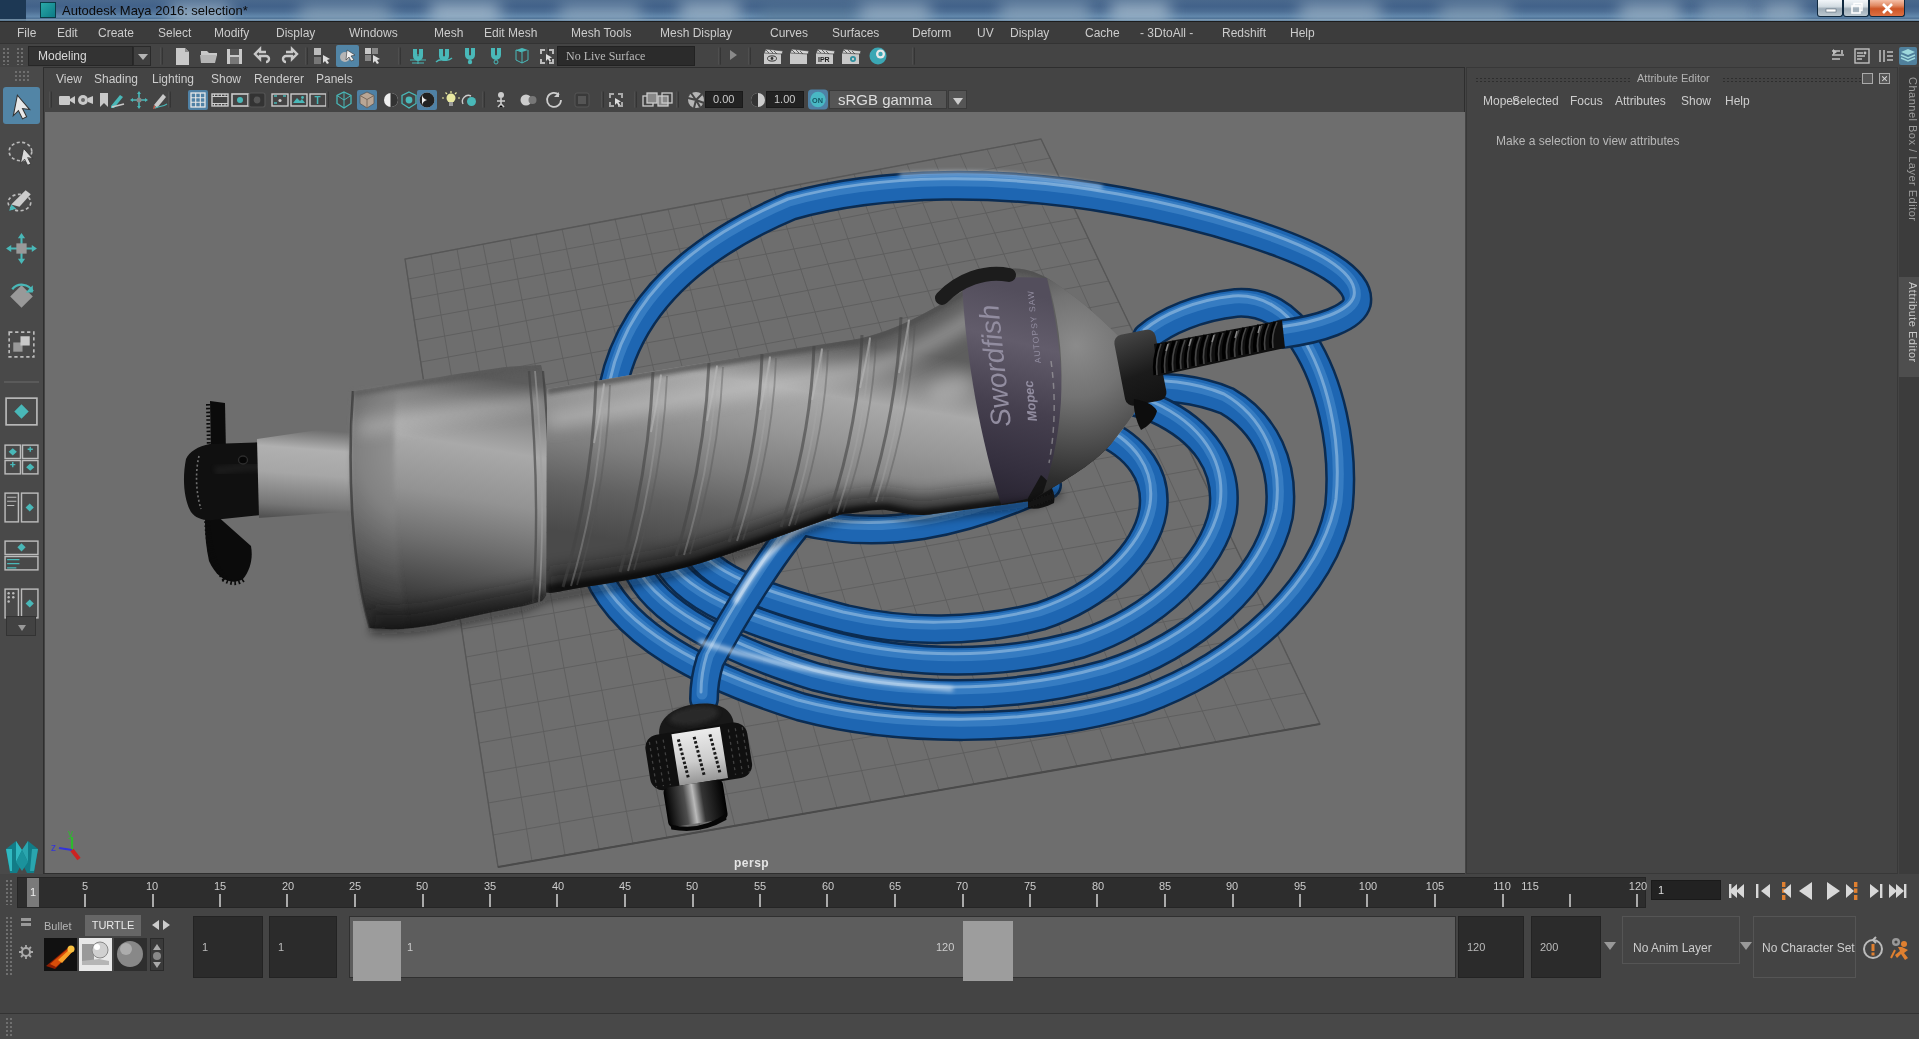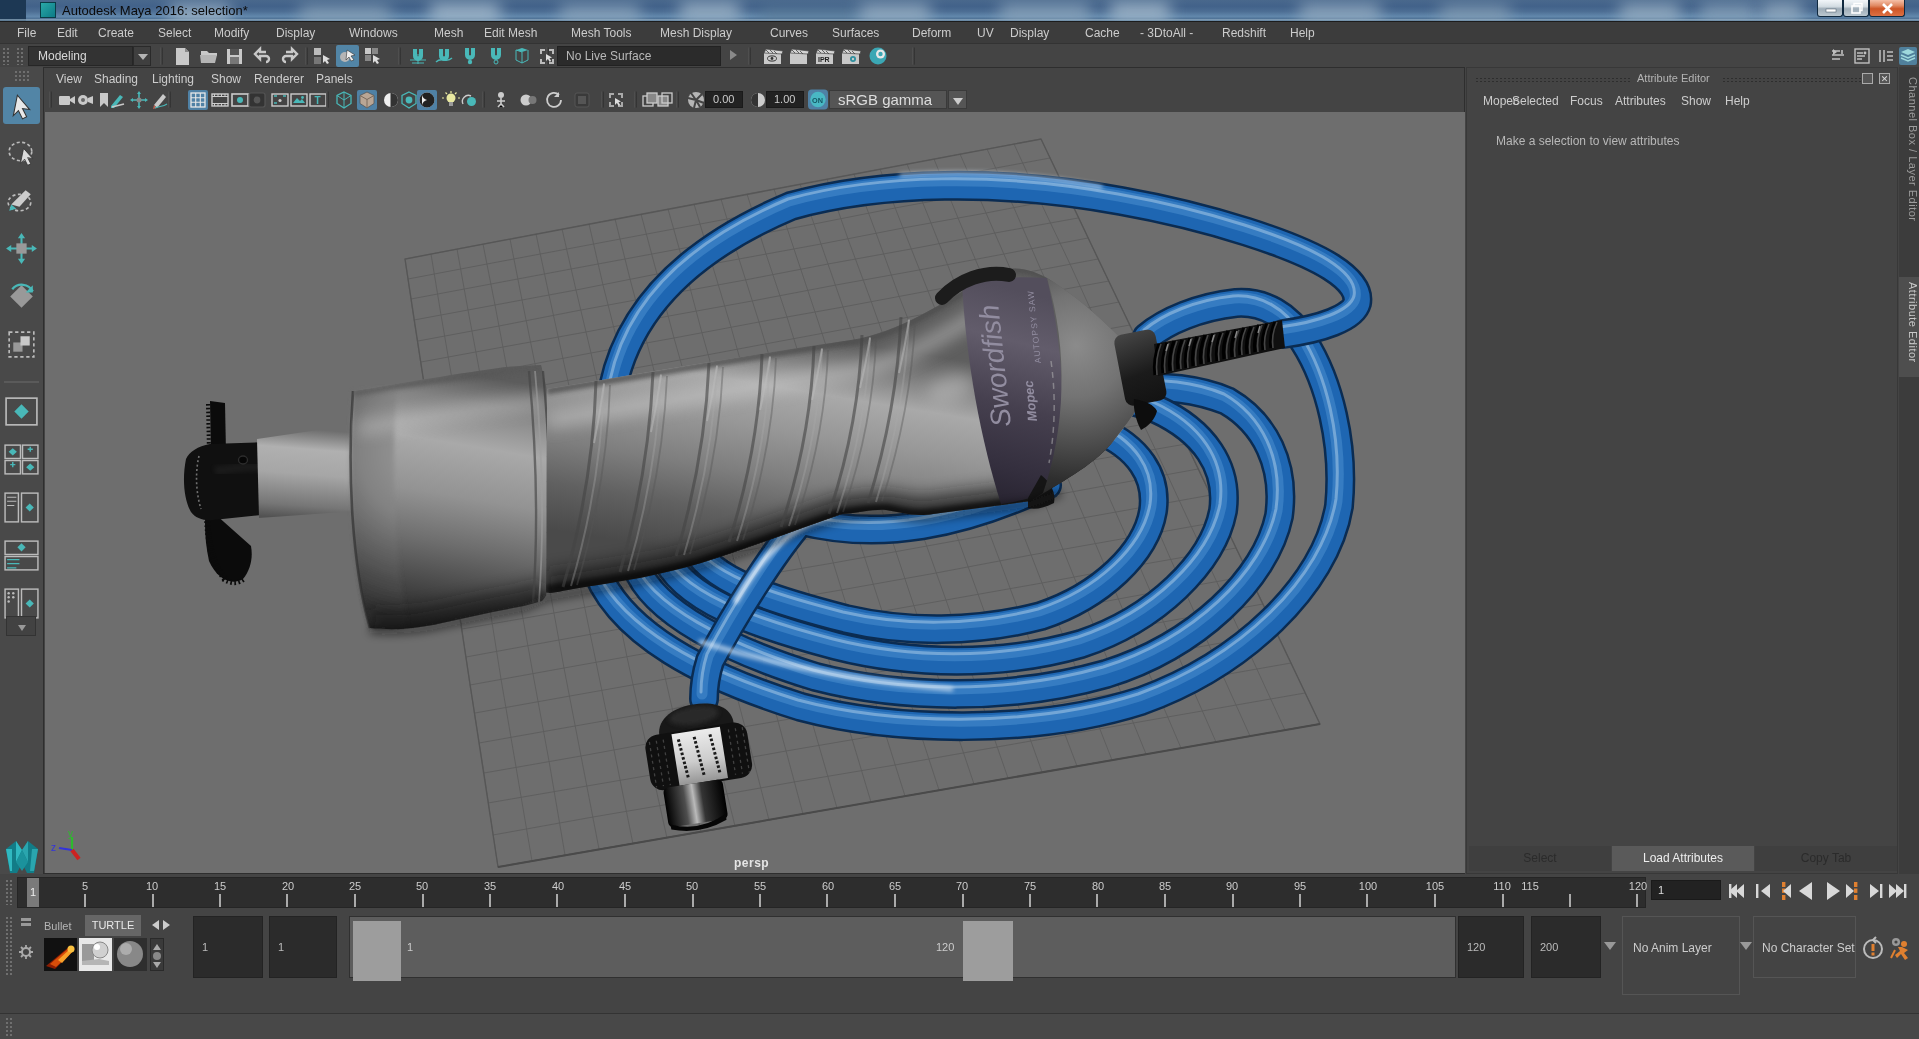--- a/index.html
+++ b/index.html
@@ -15,21 +15,21 @@
 
 #menubar{position:absolute;left:0;top:21px;width:1919px;height:22px;background:#3c3c3c;border-top:1px solid #1c1c1c;color:#cccccc;font-size:12px;}
 #menubar span{position:absolute;top:4px;}
 
 #statusline{position:absolute;left:0;top:43px;width:1919px;height:24px;background:#444444;border-top:1px solid #333;}
 .grip{position:absolute;width:8px;background-image:radial-gradient(circle,#6f6f6f 1px,transparent 1.2px);background-size:4px 4px;}
 #modelingbox{position:absolute;left:28px;top:2px;width:105px;height:20px;background:#333333;border:1px solid #262626;color:#d8d8d8;font-size:12px;line-height:18px;padding-left:9px;}
 #modelingarrow{position:absolute;left:133px;top:2px;width:18px;height:20px;background:#3f3f3f;border:1px solid #2a2a2a;}
 #modelingarrow:after{content:"";position:absolute;left:4px;top:7px;border:5px solid transparent;border-top:6px solid #b5b5b5;}
 .sep{position:absolute;top:3px;width:3px;height:18px;background:linear-gradient(90deg,#555,#2e2e2e);border-radius:2px;}
-#nolive{position:absolute;left:557px;top:2px;width:164px;height:20px;background:#2b2b2b;border:1px solid #222;color:#b9b9b9;font-size:12px;line-height:18px;padding-left:8px;}
+#nolive{position:absolute;left:557px;top:2px;width:138px;height:20px;background:#2b2b2b;border:1px solid #222;color:#b9b9b9;font-size:12px;line-height:18px;padding-left:8px;font-family:Liberation Serif, serif;}
 
 #toolbox{position:absolute;left:0;top:67px;width:43px;height:807px;background:#494949;}
 .tbtn{position:absolute;left:3px;width:37px;height:37px;border-radius:3px;}
 #viewpanel{position:absolute;left:43px;top:67px;width:1422px;height:807px;background:#444;border:1px solid #2e2e2e;}
 #vmenus{position:absolute;left:10px;top:3px;height:18px;color:#cdcdcd;font-size:12px;}
 #vmenus span{margin-right:0px;position:absolute;top:1px;}
 #vicons{position:absolute;left:0px;top:21px;height:23px;width:1420px;}
 #scene{position:absolute;left:1px;top:44px;width:1420px;height:761px;background:#6e6e6e;}
 
 #aepanel{position:absolute;left:1466px;top:67px;width:432px;height:807px;background:#444;border:1px solid #383838;}
@@ -769,25 +769,20 @@
     </div>
     <div id="aemenu">
         <span style="left:0px">Mopec</span>
         <span style="left:29px">Selected</span>
         <span style="left:87px">Focus</span>
         <span style="left:132px">Attributes</span>
         <span style="left:198px">Show</span>
         <span style="left:242px">Help</span>
       </div>
     <div id="aemsg">Make a selection to view attributes</div>
-    <div id="aebtns">
-        <div class="aebtn">Select</div>
-        <div class="aebtn sel">Load Attributes</div>
-        <div class="aebtn">Copy Tab</div>
-      </div>
   </div>
   <div id="tabstrip">
     <div class="vtab" style="top:10px;height:200px;">Channel Box / Layer Editor</div>
     <div class="vtab sel" style="top:210px;height:100px;padding-top:5px;">Attribute Editor</div>
   </div>
   <div id="timerow">
     <div class="grip" style="left:5px;top:5px;height:26px;"></div>
     <div id="ruler">
         <div id="curframe">1</div>
         <div class="tick" style="left:66px"></div>
@@ -919,21 +914,21 @@
     <div class="rfield" style="left:193px;width:70px;">1</div>
     <div class="rfield" style="left:269px;width:68px;">1</div>
     <div id="rangebar"></div>
     <div class="rfield" style="left:1458px;width:66px;">120</div>
     <div class="rfield" style="left:1531px;width:70px;">200</div>
     <div class="rhandle" style="left:353px;top:11px;"></div>
       <div class="rhandle" style="left:963px;top:11px;width:50px;"></div>
       <div style="position:absolute;left:407px;top:31px;font-size:11px;color:#ccc;">1</div>
       <div style="position:absolute;left:936px;top:31px;font-size:11px;color:#ccc;">120</div>
       <div style="position:absolute;left:1604px;top:32px;width:0;height:0;border:6px solid transparent;border-top:8px solid #999;"></div>
-      <div style="position:absolute;left:1622px;top:6px;width:118px;height:79px;background:#444;border:1px solid #555;color:#ccc;font-size:12px;padding:24px 0 0 10px;">No Anim Layer</div>
+      <div style="position:absolute;left:1622px;top:6px;width:118px;height:48px;background:#444;border:1px solid #555;color:#ccc;font-size:12px;padding:24px 0 0 10px;">No Anim Layer</div>
       <div style="position:absolute;left:1740px;top:32px;width:0;height:0;border:6px solid transparent;border-top:8px solid #999;"></div>
       <div style="position:absolute;left:1753px;top:6px;width:103px;height:62px;background:#444;border:1px solid #555;color:#ccc;font-size:12px;padding:24px 0 0 8px;">No Character Set</div>
       <svg style="position:absolute;left:1860px;top:26px" width="26" height="26" viewBox="0 0 26 26">
         <circle cx="13" cy="13" r="9" fill="none" stroke="#bbb" stroke-width="2"></circle>
         <path d="M13 4l3-3M13 4l3 3" stroke="#bbb" stroke-width="2" fill="none"></path>
         <rect x="11.5" y="8" width="3" height="7" fill="#e08030"></rect>
         <rect x="11.5" y="16.5" width="3" height="3" fill="#e08030"></rect>
       </svg>
       <svg style="position:absolute;left:1888px;top:26px" width="26" height="26" viewBox="0 0 26 26">
         <circle cx="8" cy="6" r="4" fill="#999"></circle>

